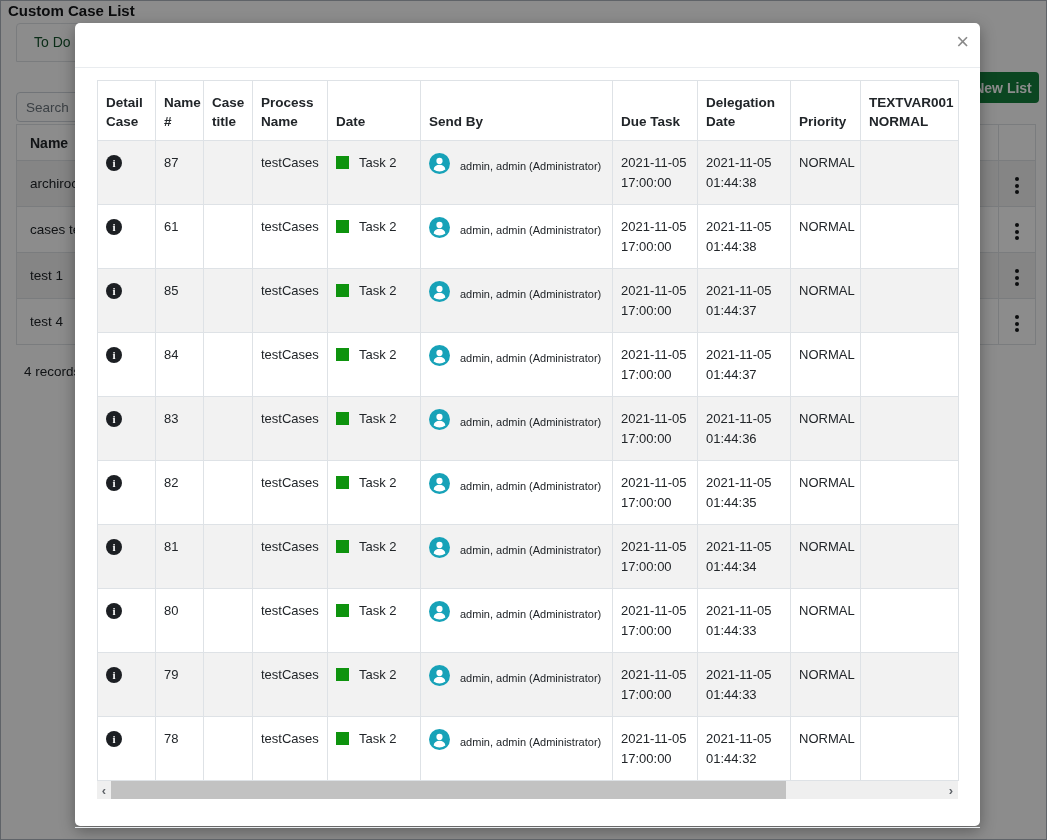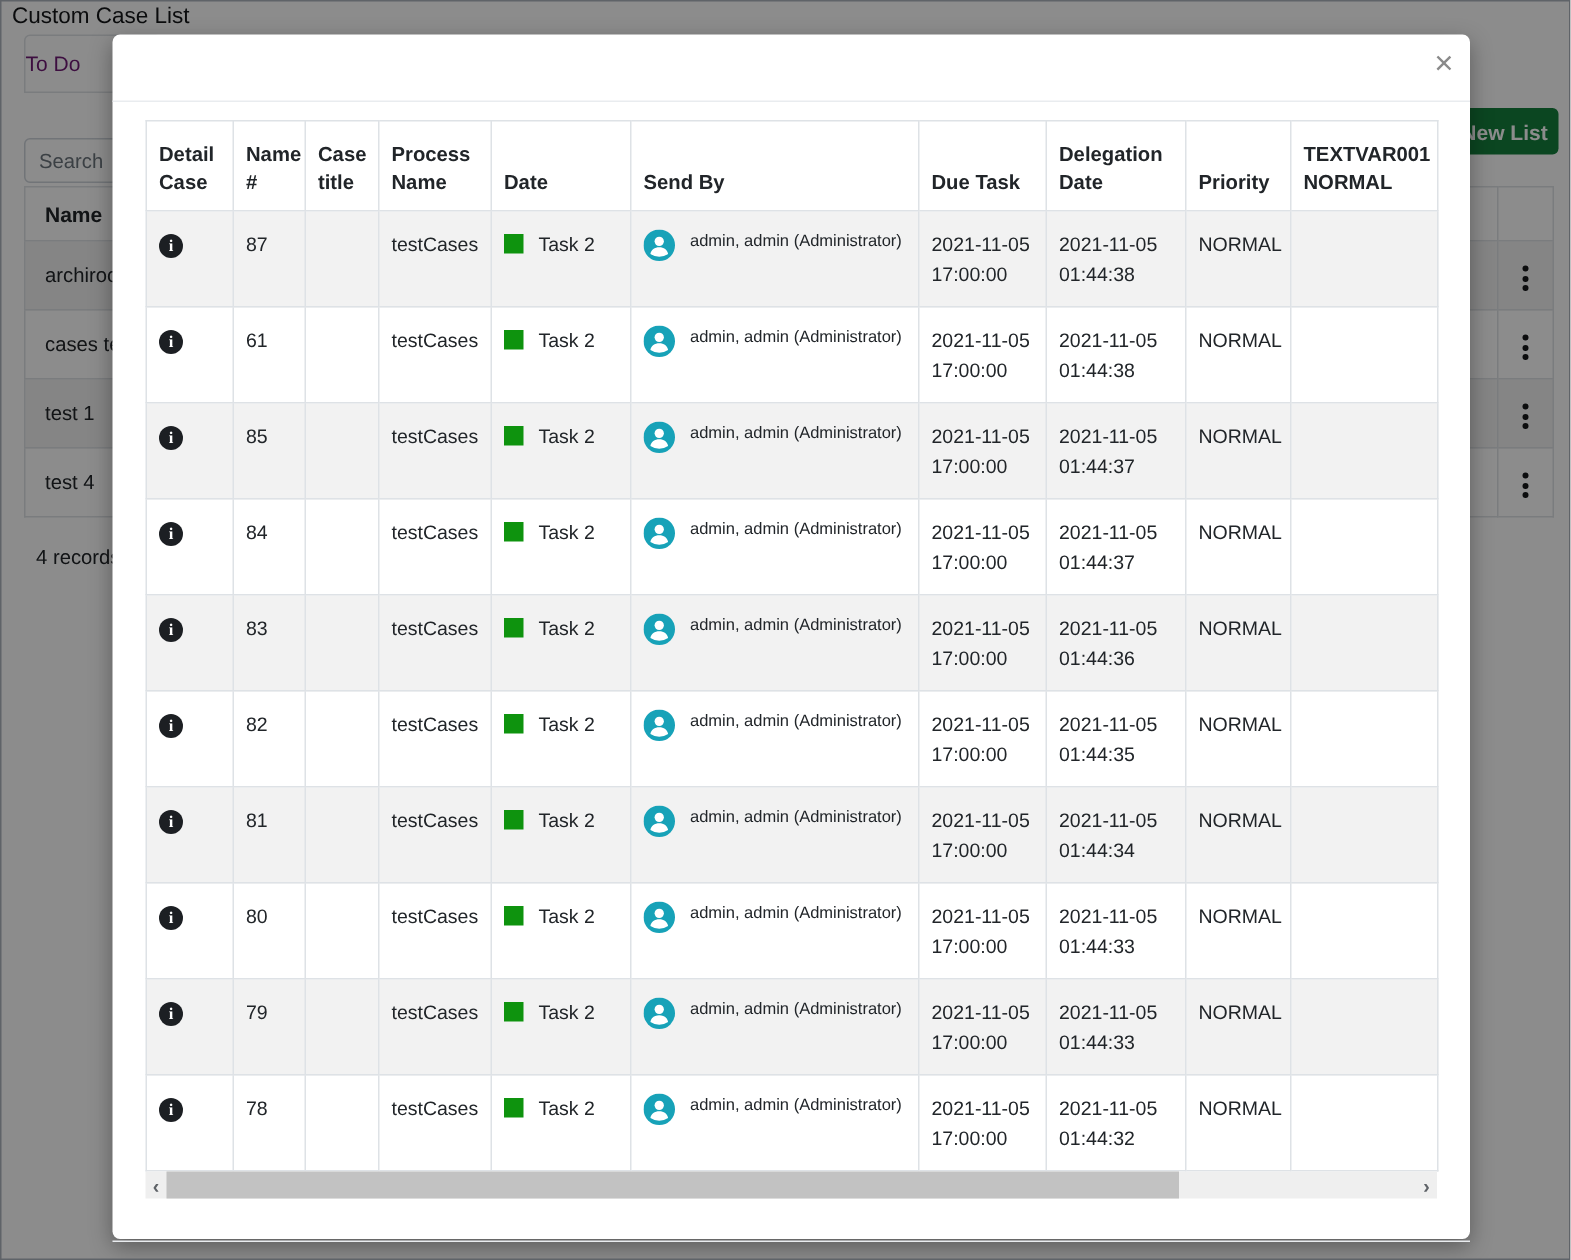--- a/index.html
+++ b/index.html
@@ -14,28 +14,28 @@
   .frame {
     position: absolute; inset: 0;
     border: 1px solid #5f6368;
     z-index: 40; pointer-events: none;
   }
 
   
   .page { position: absolute; inset: 0; background: #fff; z-index: 1; }
   .page-title {
     position: absolute; left: 8px; top: 2px;
-    font-size: 15px; font-weight: 400; color: #141619;
+    font-size: 15px; font-weight: 700; color: #141619;
   }
   .todo-tab {
     position: absolute; left: 16px; top: 23px;
     width: 92px; height: 39px;
     border: 1px solid #dee2e6; border-radius: 4px 4px 0 0;
-    font-size: 14px; line-height: 37px; 
-    background: #fff; color: #701a75;
+    font-size: 14px; line-height: 37px; padding-left: 17px;
+    background: #fff; color: #14532d;
   }
   .search-input {
     position: absolute; left: 16px; top: 92px;
     width: 160px; height: 30px;
     border: 1px solid #ced4da; border-radius: 4px;
     padding: 0 9px; font-size: 13.5px;
     font-family: "Liberation Sans", sans-serif;
     color: #495057; background: #fff;
   }
   .search-input::placeholder { color: #6c757d; }
@@ -99,21 +99,21 @@
   .nowrap { white-space: nowrap; }
 
   .info-icon {
     display: inline-flex; width: 16px; height: 16px; border-radius: 50%;
     background: #1c1f23; color: #fff; align-items: center; justify-content: center;
     font-size: 11px; font-weight: 700; font-family: "Liberation Serif", serif;
     cursor: pointer;
   }
   .task-wrap { display: flex; align-items: center; }
   .task-square { width: 13px; height: 13px; flex: 0 0 auto; margin-right: 10px; }
-  .sendby-wrap { display: flex; align-items: flex-start; }
+  .sendby-wrap { display: flex; align-items: flex-end; }
   .avatar { width: 21px; height: 21px; flex: 0 0 auto; margin-right: 10px; }
   .sendby-name { font-size: 11px; white-space: nowrap; color: #212529; }
 
   .hscroll {
     width: 861px; height: 18px; background: #efefef;
     display: flex; align-items: stretch;
   }
   .hs-arrow {
     width: 14px; display: flex; align-items: center; justify-content: center;
     font-size: 13px; font-weight: 700; color: #5f6368; cursor: pointer;

